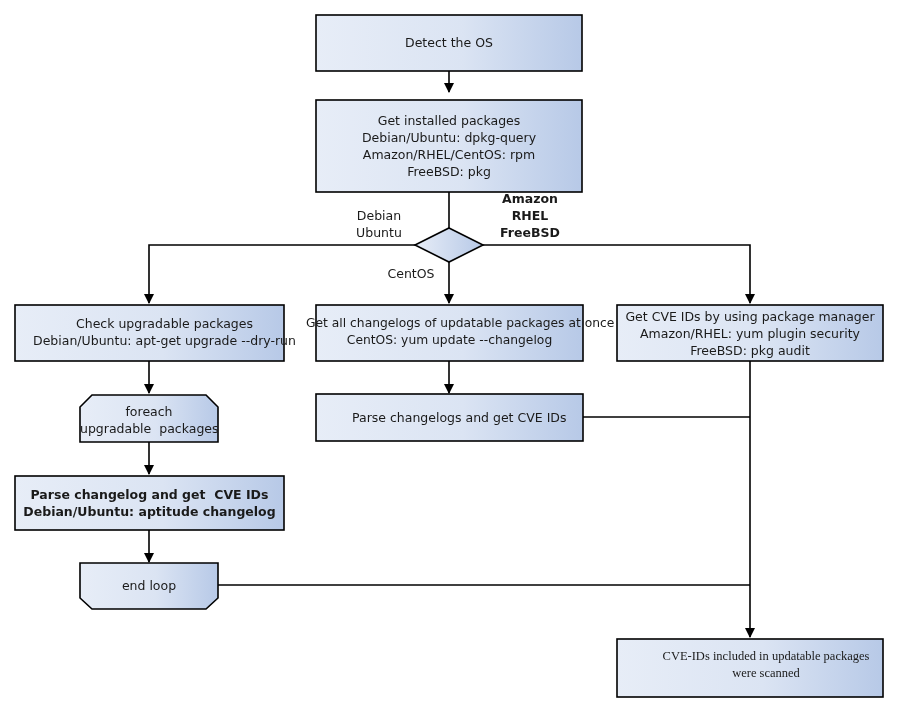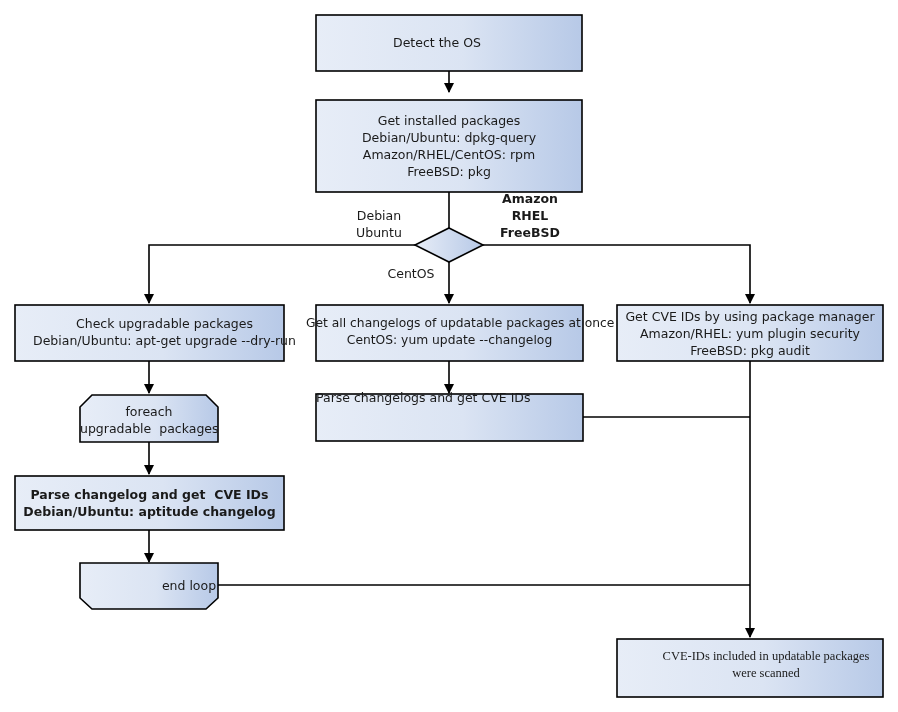--- a/index.html
+++ b/index.html
@@ -107,37 +107,37 @@
 
     <rect x="15" y="476" width="269" height="54" fill="url(#boxGrad)" stroke="#000000" stroke-width="1.6"></rect>
 
     <rect x="316" y="394" width="267" height="47" fill="url(#boxGrad)" stroke="#000000" stroke-width="1.6"></rect>
 
     <polygon points="80,563 218,563 218,598 206,609 92,609 80,598" fill="url(#boxGrad)" stroke="#000000" stroke-width="1.6"></polygon>
 
     <rect x="617" y="639" width="266" height="58" fill="url(#boxGrad)" stroke="#000000" stroke-width="1.6"></rect>
   </svg>
 
-  <div class="node-text" style="left:304px; top:34px; width:266px;"><span>Detect the OS</span></div>
+  <div class="node-text" style="left:316px; top:34px; width:266px;"><span>Detect the OS</span></div>
 
   <div class="node-text" style="left:316px; top:112px; width:266px;"><span>Get installed packages</span><br><span>Debian/Ubuntu: dpkg-query</span><br><span>Amazon/RHEL/CentOS: rpm</span><br><span>FreeBSD: pkg</span></div>
 
   <div class="node-text" style="left:30px; top:315px; width:269px;"><span>Check upgradable packages</span><br><span>Debian/Ubuntu: apt-get upgrade --dry-run</span></div>
 
   <div class="node-text" style="left:306px; top:315px; width:287px; font-size:12.3px;"><span>Get all changelogs of updatable packages at once</span><br><span>CentOS: yum update --changelog</span></div>
 
   <div class="node-text" style="left:617px; top:308px; width:266px;"><span>Get CVE IDs by using package manager</span><br><span>Amazon/RHEL: yum plugin security</span><br><span>FreeBSD: pkg audit</span></div>
 
   <div class="node-text" style="left:80px; top:403px; width:138px;"><span>foreach</span><br><span>upgradable  packages</span></div>
 
   <div class="node-text" style="left:15px; top:486px; width:269px;font-weight:bold;"><span>Parse changelog and get  CVE IDs</span><br><span>Debian/Ubuntu: aptitude changelog</span></div>
 
-  <div class="node-text" style="left:316px; top:389px; width:212px;"><span>Parse changelogs and get CVE IDs</span></div>
+  <div class="node-text" style="left:316px; top:409px; width:212px;padding-left:36px;"><span>Parse changelogs and get CVE IDs</span></div>
 
-  <div class="node-text" style="left:80px; top:577px; width:138px;padding-left:40px;"><span>end loop</span></div>
+  <div class="node-text" style="left:80px; top:577px; width:138px;"><span>end loop</span></div>
 
   <div class="node-text" style="left:617px; top:648px; width:298px;font-family:Liberation Serif, serif;"><span>CVE-IDs included in updatable packages</span><br><span>were scanned</span></div>
 
   <div class="edge-label" style="left:344px; top:207px; width:70px; text-align:center;"><span>Debian</span><br><span>Ubuntu</span></div>
 
   <div class="edge-label" style="left:490px; top:190px; width:80px; text-align:center;font-weight:bold;"><span>Amazon</span><br><span>RHEL</span><br><span>FreeBSD</span></div>
 
   <div class="edge-label" style="left:380px; top:265px; width:62px; "><span>CentOS</span></div>
 
 </div>

